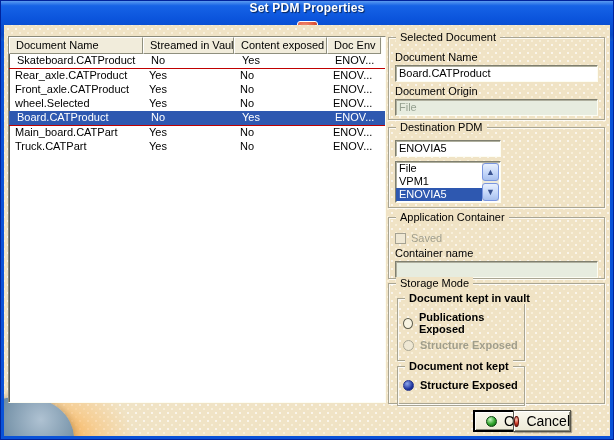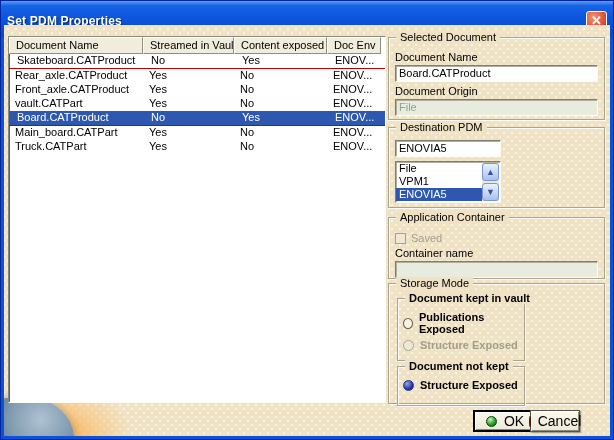--- a/index.html
+++ b/index.html
@@ -8,21 +8,21 @@
 
   .window {
     position:relative; width:614px; height:440px;
     background:#0A52D8;
     box-shadow: inset 0 0 0 1px #00239C;
     overflow:hidden;
   }
   .titlebar {
     position:absolute; left:1px; top:1px; right:1px; height:40px;
     background:linear-gradient(180deg,#5A9BF0 0%,#1663E6 12%,#0B54DC 45%,#0848C4 85%,#1159D0 100%);
-    display:flex; align-items:center; padding:0 6px;
+    display:flex; align-items:center; padding:0 6px;flex-direction:column;
   }
   .title {
     color:#fff; font-weight:bold; font-size:12px; letter-spacing:.2px;
     text-shadow:1px 1px 1px rgba(0,0,0,.6);
     flex:1;
   }
   .close-btn {
     width:21px; height:20px; border-radius:3px;
     border:1px solid #fff;
     background:radial-gradient(circle at 35% 30%, #F2927A, #E0573C 55%, #B52A10);
@@ -139,21 +139,21 @@
     display:flex; align-items:center; justify-content:center; gap:7px;
     background:linear-gradient(180deg,#FAF8EE,#EDE9D6);
     font-size:14px;
   }
   .btn-ok {
     left:469px; width:64px;
     border:2px solid #000;
     box-shadow:inset 1px 1px 0 #FFFFFF, inset -1px -1px 0 #8A8A7A;
   }
   .btn-cancel {
-    left:526px; width:50px;
+    left:509px; width:58px;
     border:1px solid #55544A;
     box-shadow:inset 1px 1px 0 #FFFFFF, inset -1px -1px 0 #8A8A7A, 1px 1px 1px rgba(0,0,0,.3);
   }
   .sphere { width:11px; height:11px; border-radius:50%; }
   .sphere.green { background:radial-gradient(circle at 35% 28%, #C8F5C0, #2FA32B 55%, #0B5A0E); border:1px solid #06420A; }
   .sphere.red   { background:radial-gradient(circle at 35% 28%, #F8C8B8, #D4402A 55%, #7E150C); border:1px solid #5E0E08; }
 </style>
 </head>
 <body>
 
@@ -188,21 +188,21 @@
         <div class="td c2">No</div>
         <div class="td c3">ENOV...</div>
       </div>
       <div class="tr">
         <div class="td c0">Front_axle.CATProduct</div>
         <div class="td c1">Yes</div>
         <div class="td c2">No</div>
         <div class="td c3">ENOV...</div>
       </div>
       <div class="tr">
-        <div class="td c0">vault.CATPart</div>
+        <div class="td c0">wheel.Selected</div>
         <div class="td c1">Yes</div>
         <div class="td c2">No</div>
         <div class="td c3">ENOV...</div>
       </div>
       <div class="tr selected redline">
         <div class="td c0">Board.CATProduct</div>
         <div class="td c1">No</div>
         <div class="td c2">Yes</div>
         <div class="td c3">ENOV...</div>
       </div>

